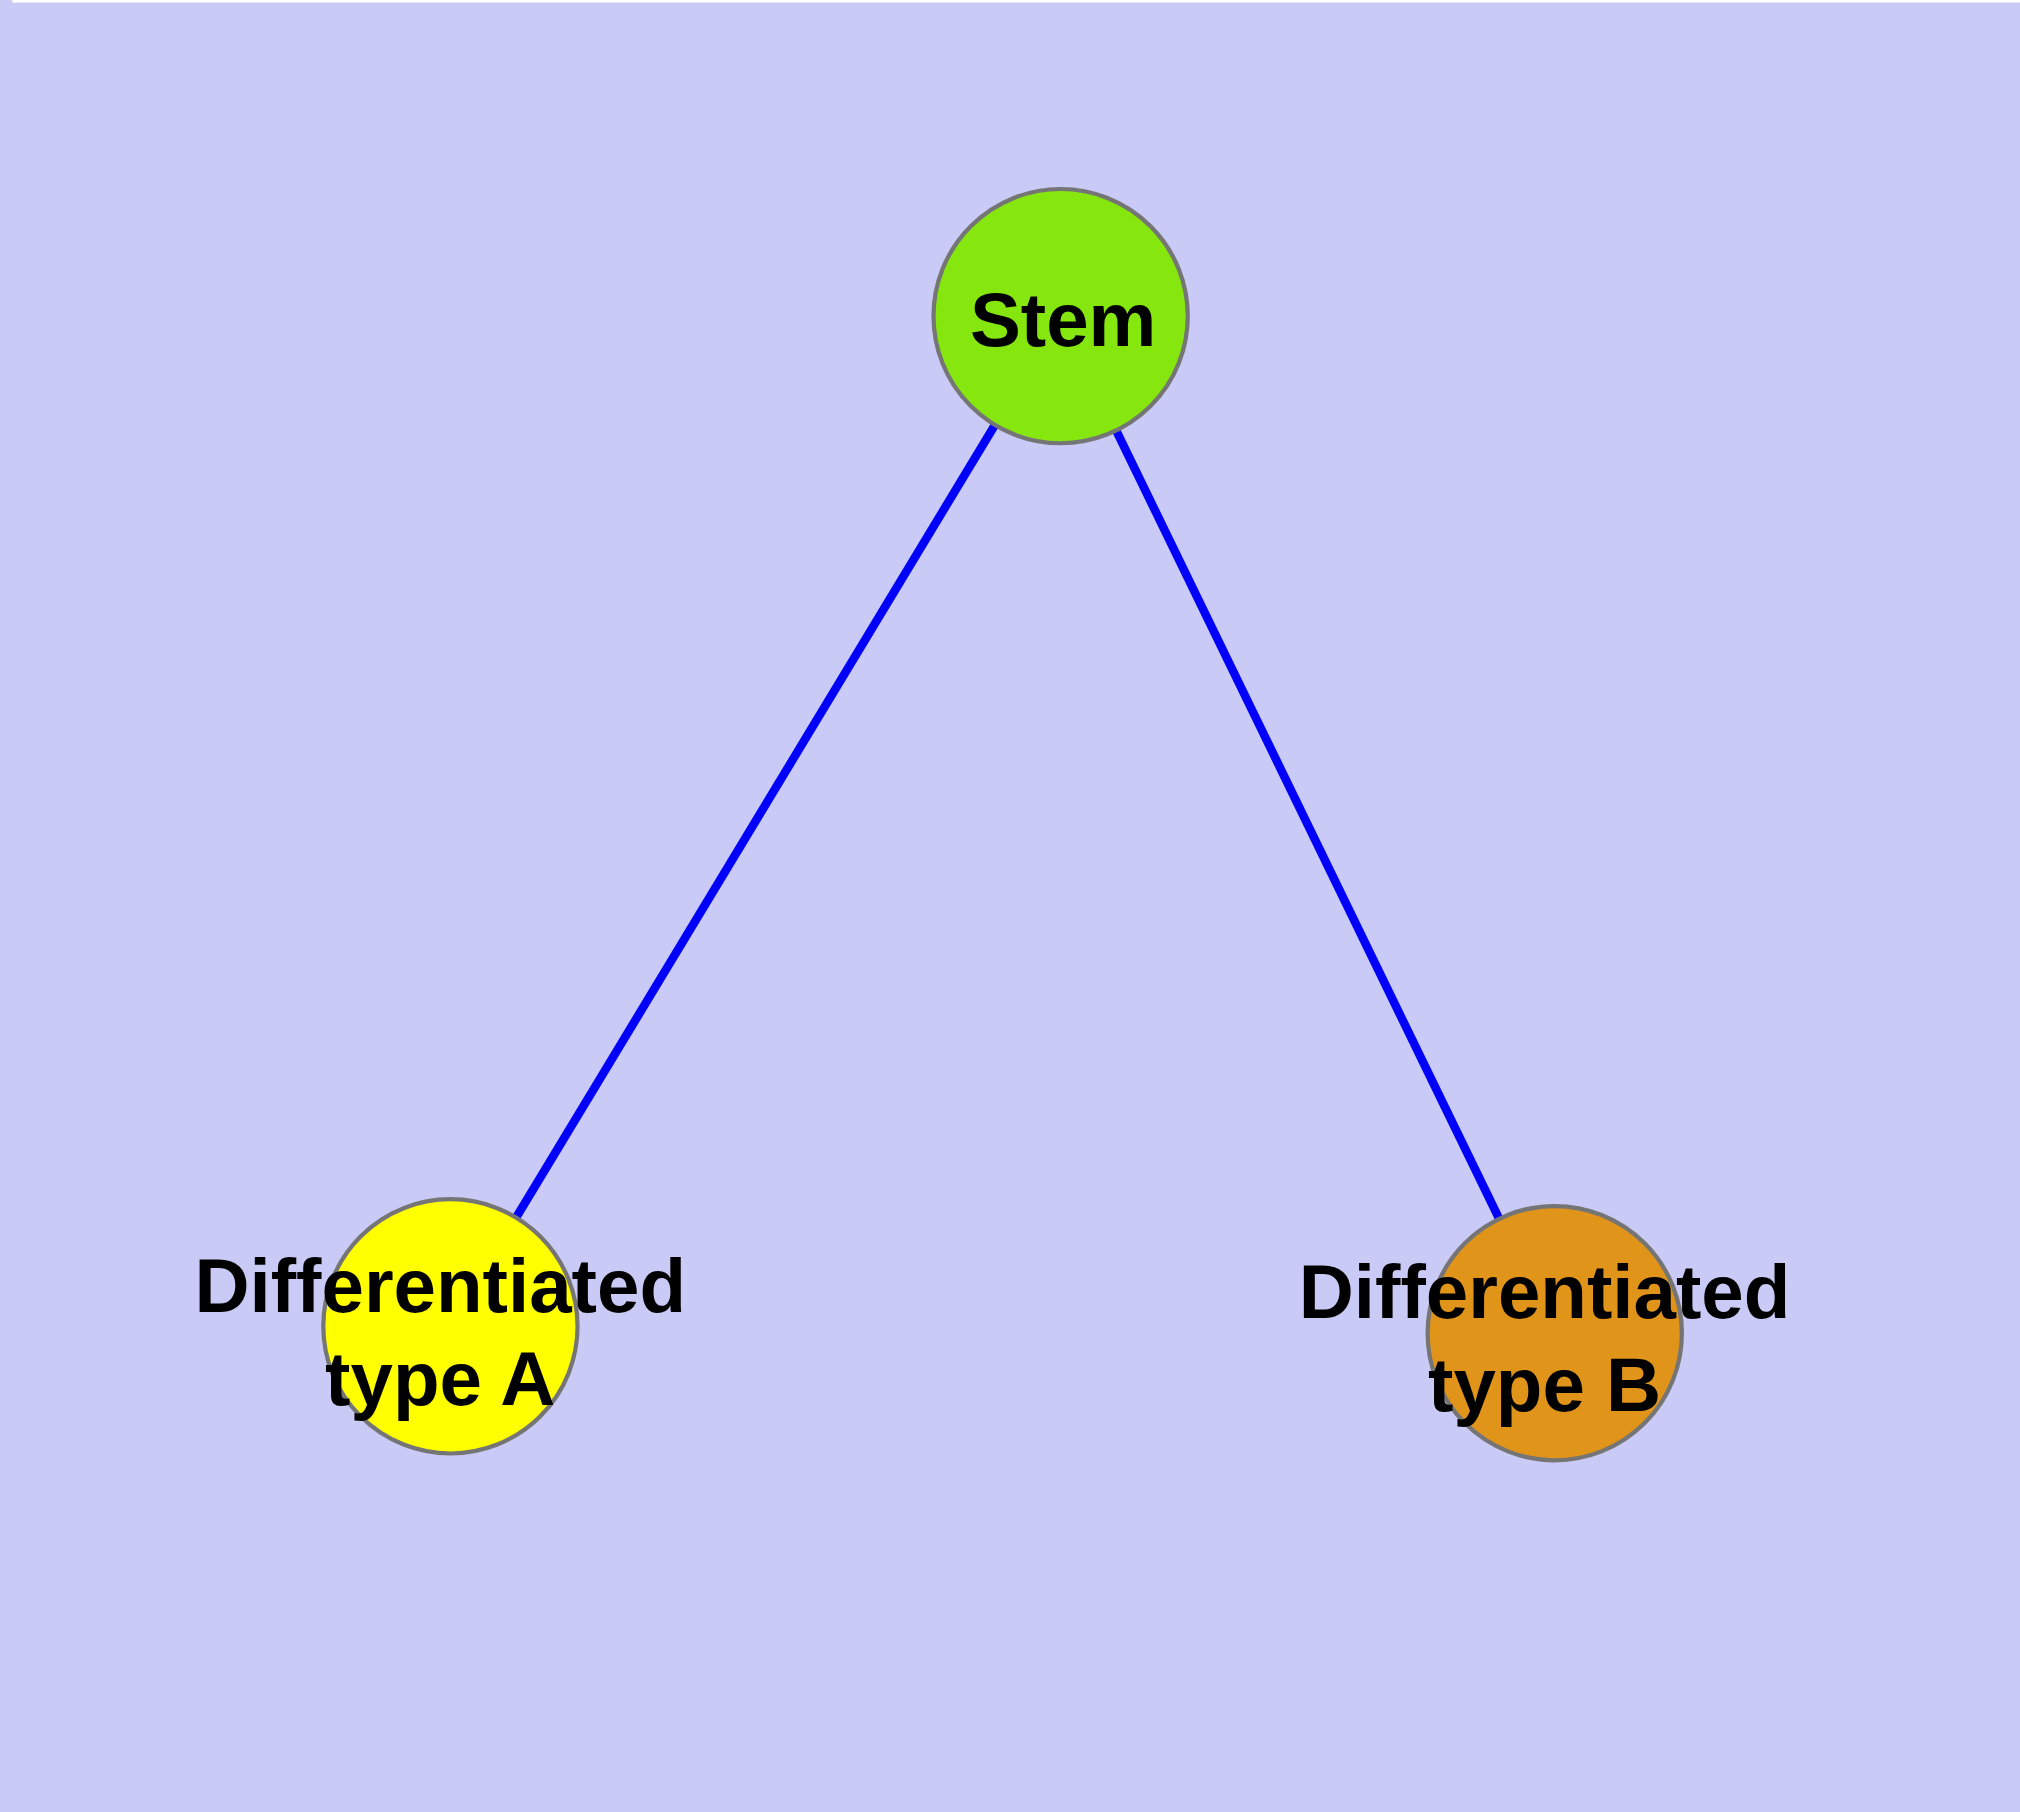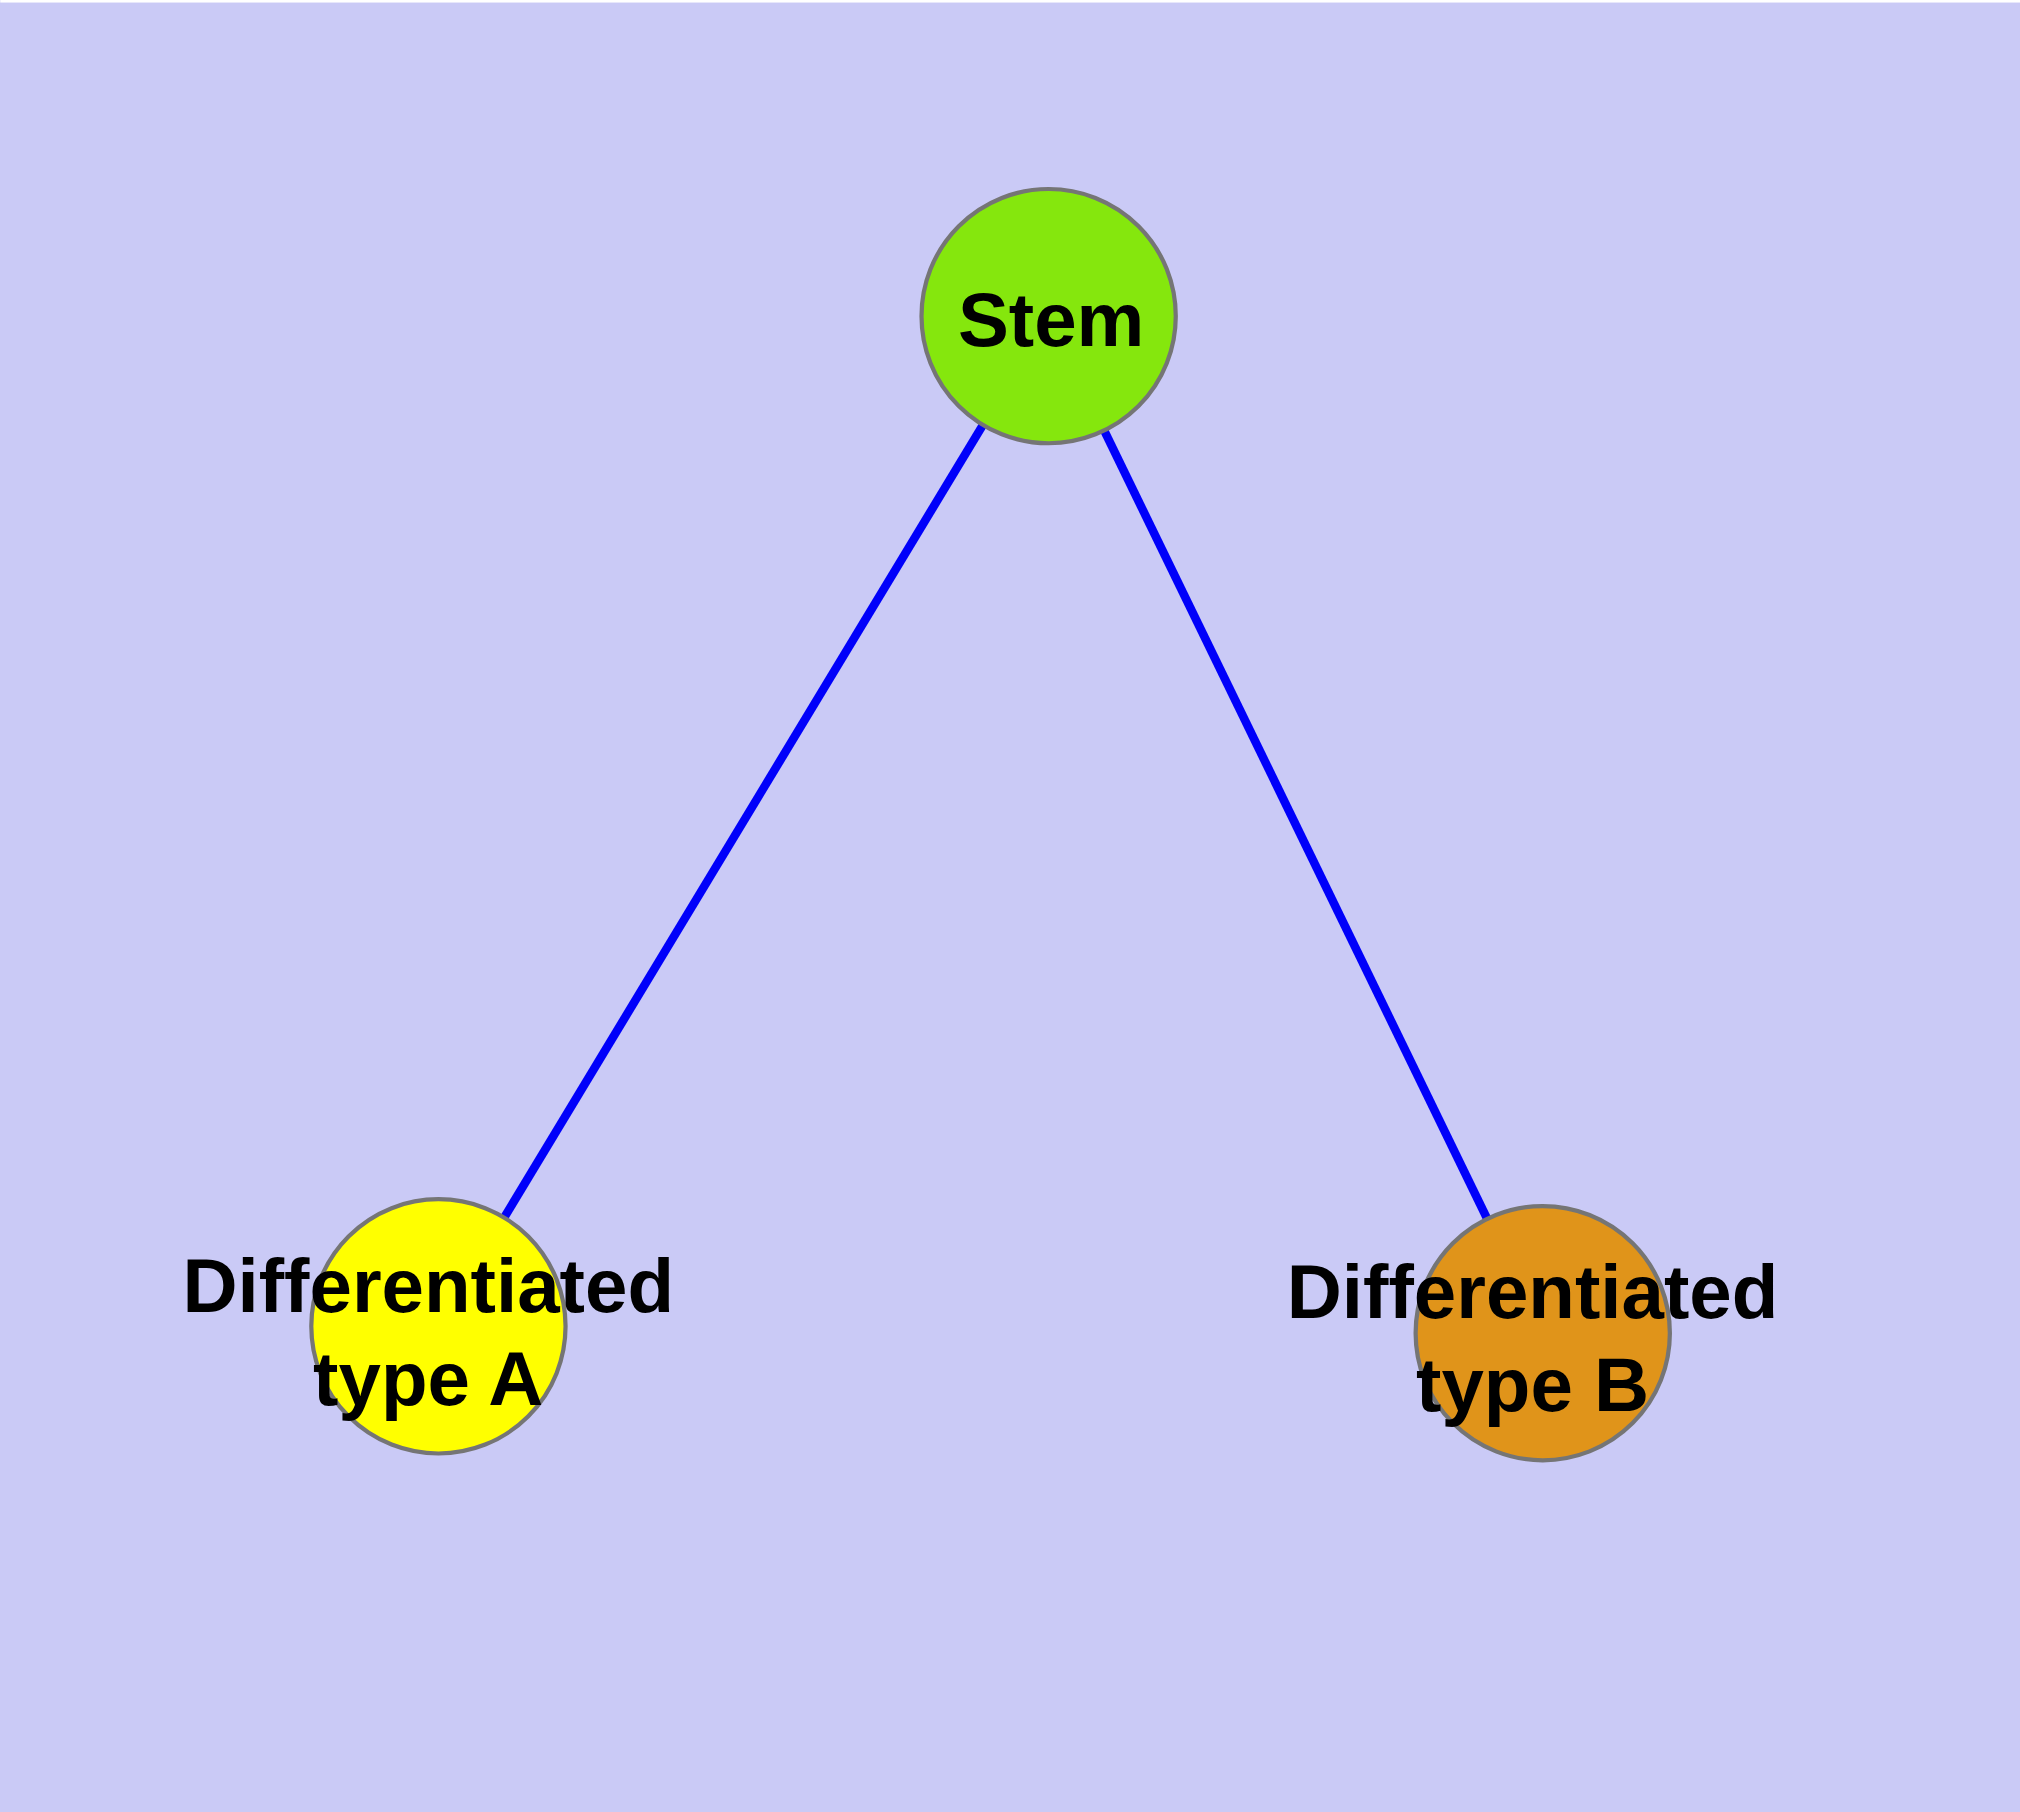--- a/index.html
+++ b/index.html
@@ -4,20 +4,21 @@
 <style>
   html, body {
     margin: 0;
     padding: 0;
     background: #CACAF6;
   }
   .stage {
     width: 1674px;
     height: 1812px;
     position: relative;
+    padding-left: 12px;
   }
   svg.diagram {
     display: block;
     width: 2021px;
     height: 1812px;
   }
   .edge {
     stroke-width: 10px;
     fill: none;
   }

